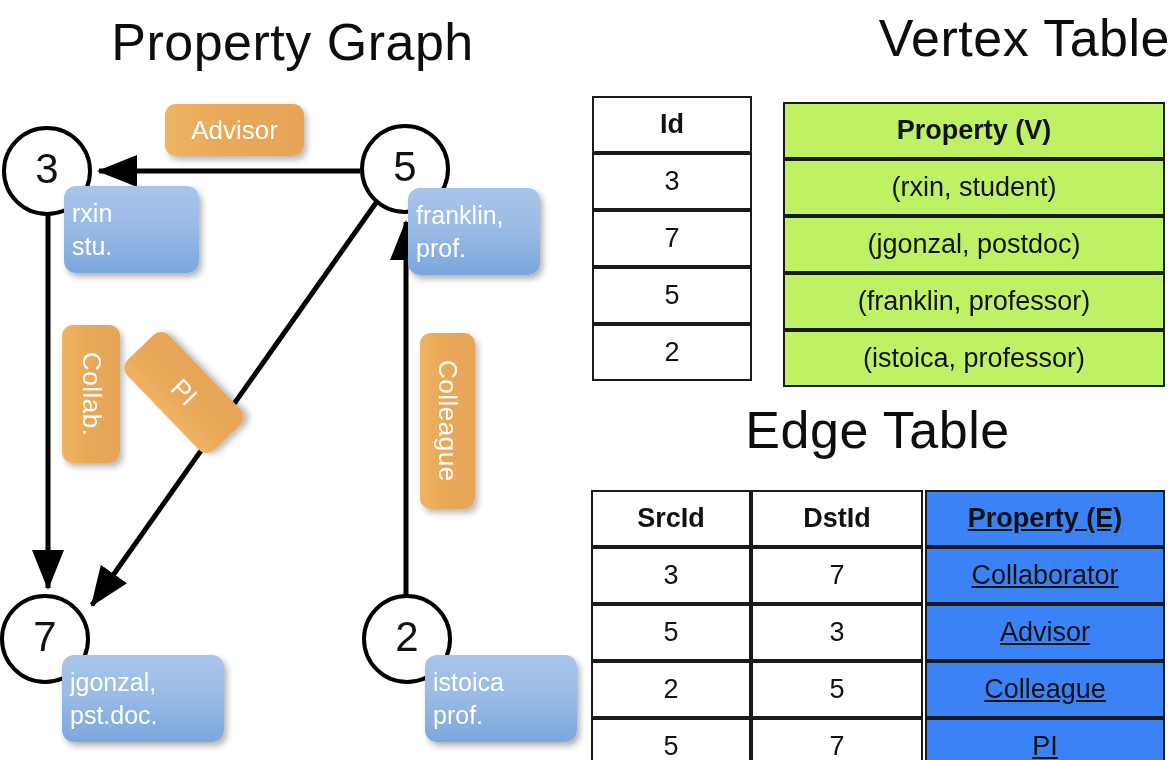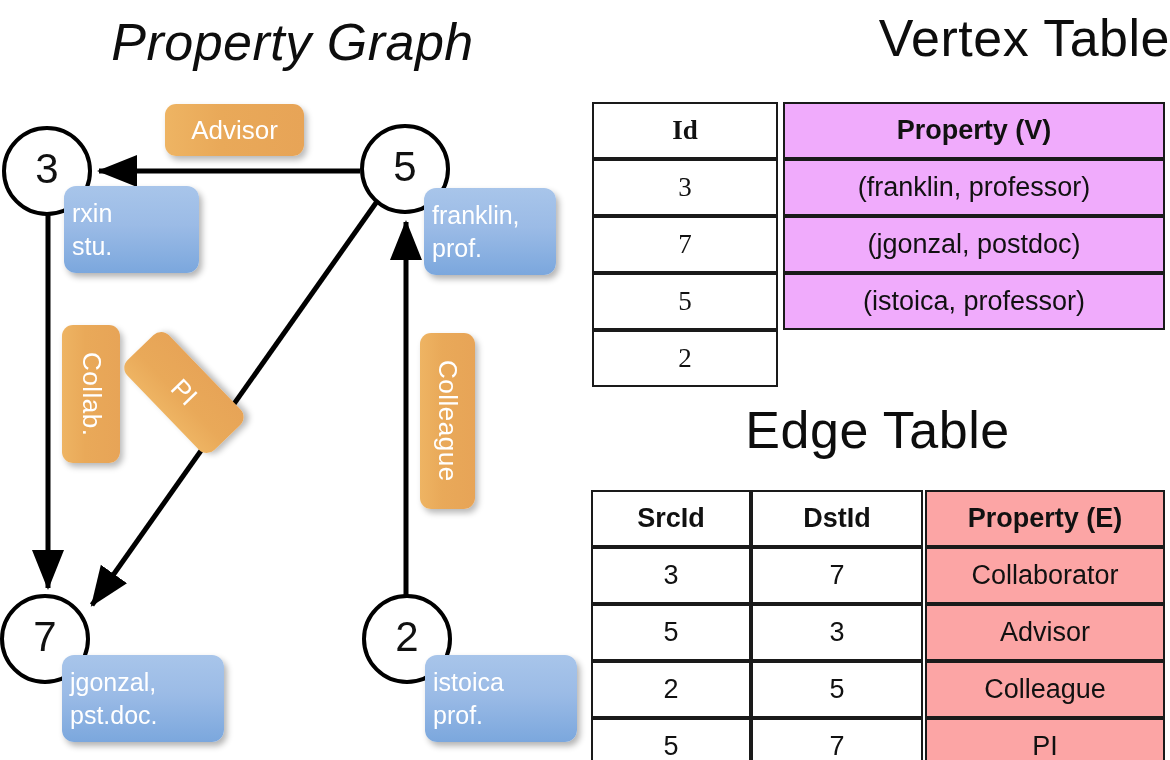--- a/index.html
+++ b/index.html
@@ -18,21 +18,21 @@
 
   
   .title {
     position: absolute;
     font-weight: 400;
     font-size: 52px;
     letter-spacing: 0.5px;
     white-space: nowrap;
     color: #0d0d0d;
   }
-  #title-property-graph { left: 0; top: 12px; width: 585px; text-align: center; font-style: italic; }
+  #title-property-graph { left: 0; top: 12px; width: 585px; text-align: center; }
   #title-vertex-table   { left: 585px; top: 8px; width: 585px; text-align: right; }
   #title-edge-table     { left: 585px; top: 400px; width: 585px; text-align: center; }
 
   
   #graph-panel {
     position: absolute;
     left: 0; top: 0;
     width: 585px; height: 760px;
   }
   #graph-edges {
@@ -110,24 +110,24 @@
   table.grid td {
     border: 2px solid #1a1a1a;
     text-align: center;
     font-size: 27px;
     color: #111;
     padding: 0;
     height: 47px;
     background: #ffffff;
   }
   table.grid td.hdr { font-weight: 700; }
-  table.grid td.blue { background: #f0abfc; }
-  table.grid td.peach { background: #fca5a5; }
-
-  #vertex-table-id   { left: 592px; top: 102px; width: 186px; font-family: Liberation Serif, serif; }
+  table.grid td.blue { background: #bef264; }
+  table.grid td.peach { background: #3b82f6; text-decoration: underline; }
+
+  #vertex-table-id   { left: 592px; top: 96px; width: 160px; }
   #vertex-table-prop { left: 783px; top: 102px; width: 382px; }
   #edge-table        { left: 591px; top: 490px; width: 332px; }
   #edge-table-prop   { left: 925px; top: 490px; width: 240px; }
 
   #vertex-table-id td  { height: 53px; }
   #vertex-table-prop td{ height: 53px; }
   #edge-table td       { height: 53px; }
   #edge-table-prop td  { height: 53px; }
 </style>
 </head>
@@ -165,21 +165,21 @@
     <span>7</span>
   </div>
   <div class="node" style="left:362px; top:594px;">
     <span>2</span>
   </div>
 
   <div class="prop-box" style="left:64px; top:186px; width:135px; height:87px;">
     <span class="line">rxin</span>
     <span class="line">stu.</span>
   </div>
-  <div class="prop-box" style="left:424px; top:188px; width:132px; height:87px;">
+  <div class="prop-box" style="left:408px; top:188px; width:132px; height:87px;">
     <span class="line">franklin,</span>
     <span class="line">prof.</span>
   </div>
   <div class="prop-box" style="left:62px; top:655px; width:162px; height:87px;">
     <span class="line">jgonzal,</span>
     <span class="line">pst.doc.</span>
   </div>
   <div class="prop-box" style="left:425px; top:655px; width:152px; height:87px;">
     <span class="line">istoica</span>
     <span class="line">prof.</span>
@@ -221,24 +221,27 @@
     </tr>
   </tbody>
 </table>
 
 <table class="grid" id="vertex-table-prop">
   <tbody>
     <tr>
       <td class="hdr blue">Property (V)</td>
     </tr>
     <tr>
+      <td class="blue">(rxin, student)</td>
+    </tr>
+    <tr>
+      <td class="blue">(jgonzal, postdoc)</td>
+    </tr>
+    <tr>
       <td class="blue">(franklin, professor)</td>
-    </tr>
-    <tr>
-      <td class="blue">(jgonzal, postdoc)</td>
     </tr>
     <tr>
       <td class="blue">(istoica, professor)</td>
     </tr>
   </tbody>
 </table>
 
 <table class="grid" id="edge-table">
   <colgroup>
       <col style="width:160px">

